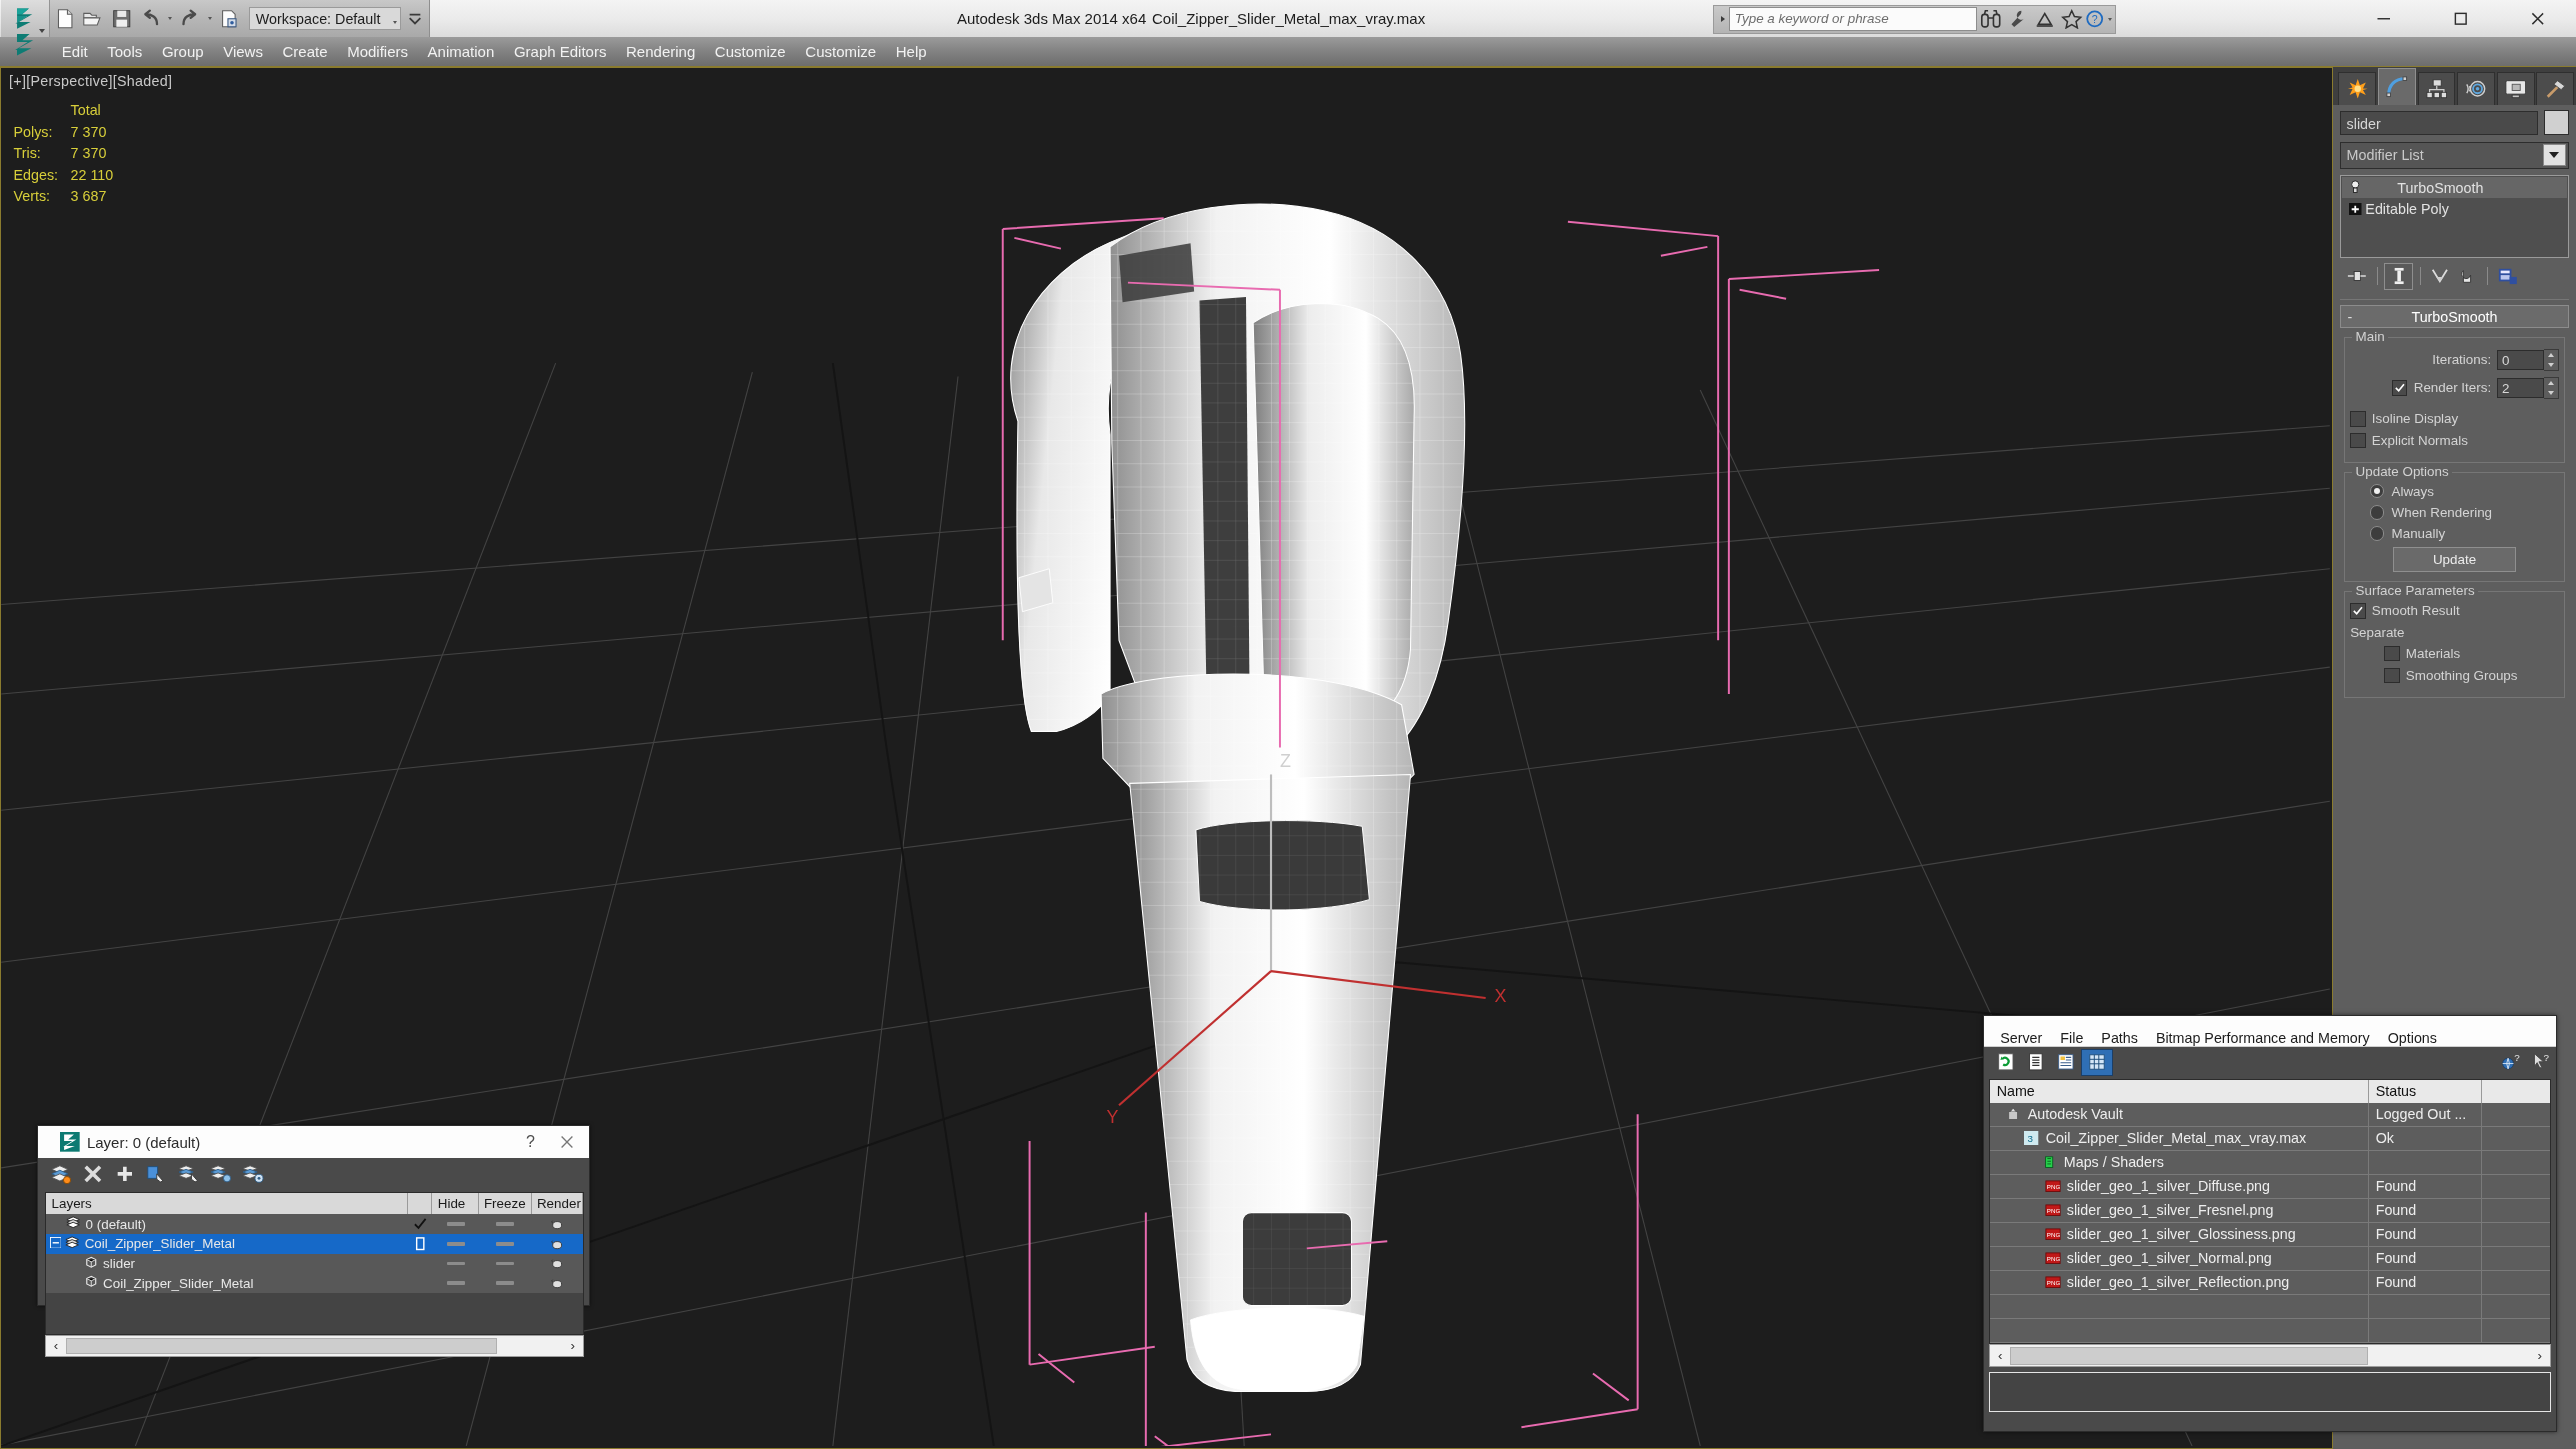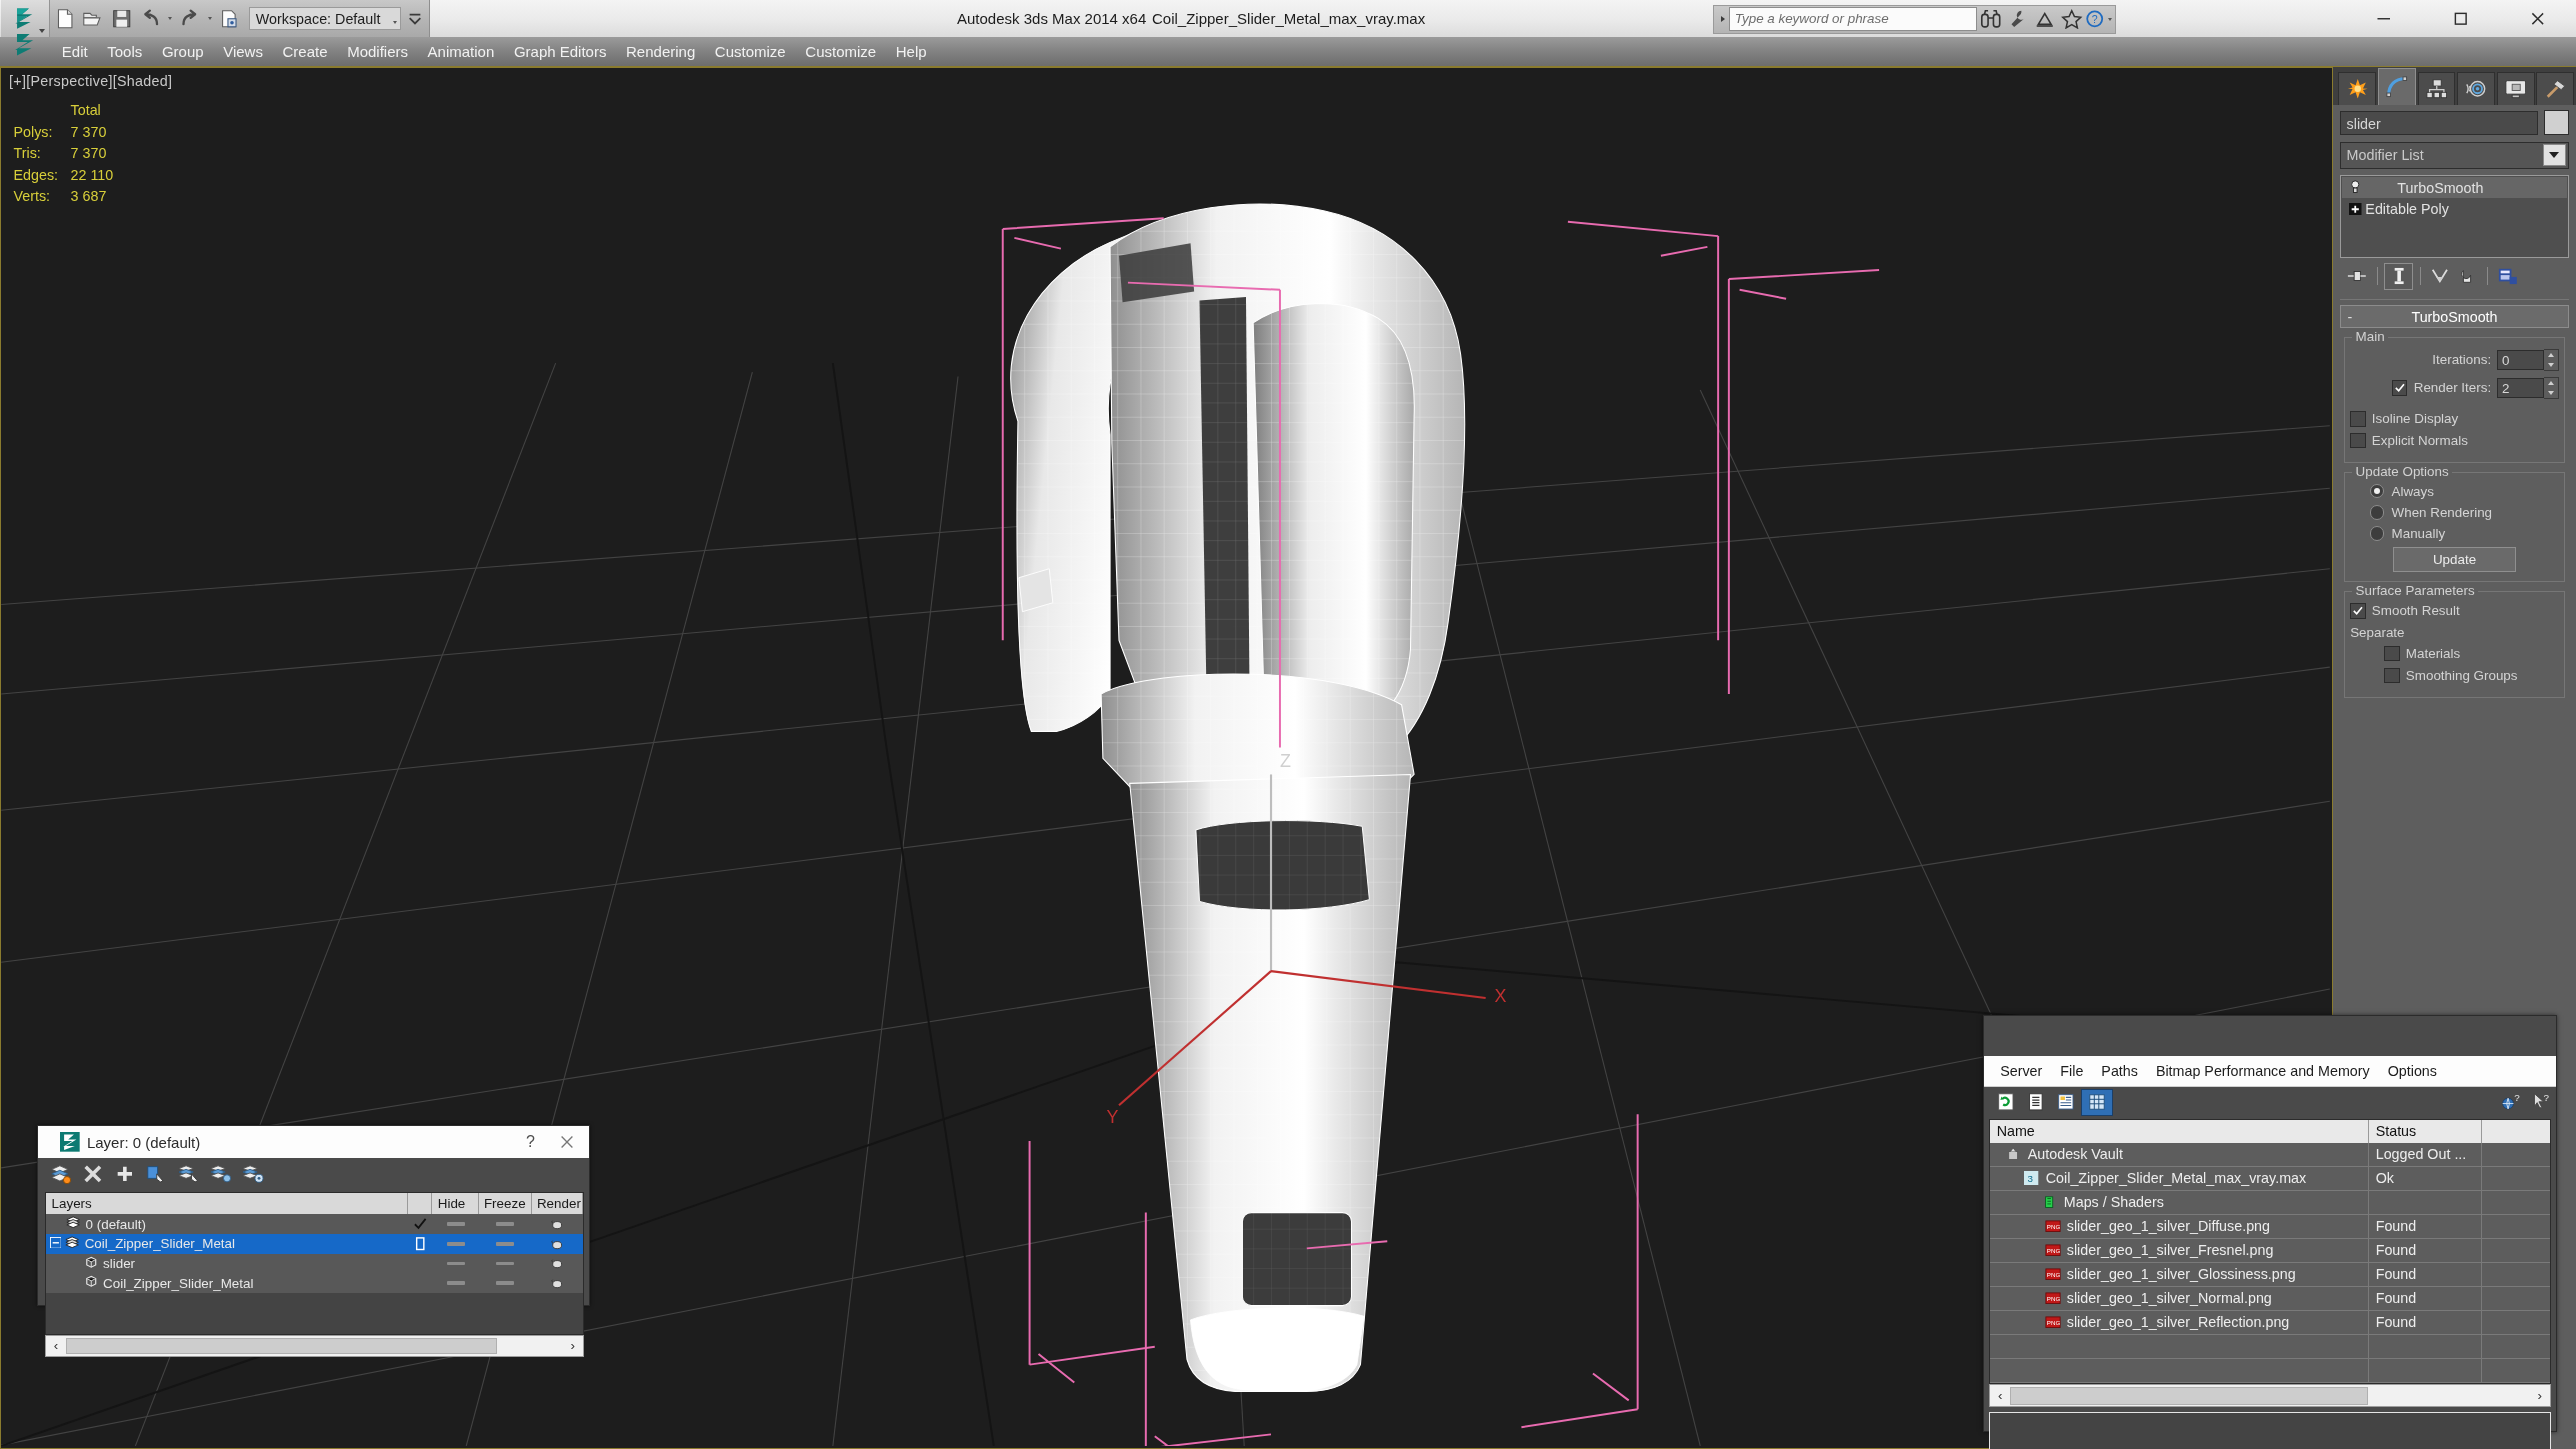--- a/index.html
+++ b/index.html
@@ -129,21 +129,21 @@
   .ld-sb{height:19.7px;margin:0 5.4px 0 7.2px;background:#f1f1f1;border:0.9px solid #9d9d9d;display:flex;align-items:center;}
   .ld-sb .arr{width:19.7px;text-align:center;font-size:13.4px;color:#333;}
   .ld-sb .thumb{height:14.3px;background:#cdcdcd;border:0.9px solid #b0b0b0;flex:0 0 429px;}
   .dash{width:18px;height:3.6px;background:#8c8c8c;border-radius:0.9px;}
 
   
   .atdlg{position:absolute;left:1983px;top:1015px;width:572px;height:415px;
      background:#4a4a4a;border:0.9px solid #2b2b2b;box-shadow:0 0 4.5px rgba(0,0,0,.55);}
   .at-title{height:32px;background:#fdfdfd;display:flex;align-items:center;padding-left:9px;position:relative;}
   .at-wb{position:absolute;top:0;height:32px;width:41px;display:flex;align-items:center;justify-content:center;}
-  .at-menu{height:30px;background:#fdfdfd;display:flex;align-items:center;padding-left:7.2px;border-bottom:0.9px solid #cfcfcf;margin-top:40px;}
+  .at-menu{height:30px;background:#fdfdfd;display:flex;align-items:flex-end;padding-left:7.2px;border-bottom:0.9px solid #cfcfcf;}
   .at-mi{font-size:14.3px;color:#1c1c1c;padding:0 9px;white-space:nowrap;}
   .at-tools{height:30px;background:#4a4a4a;display:flex;align-items:center;padding-left:7.2px;position:relative;}
   .at-tb{width:30px;height:25px;display:flex;align-items:center;justify-content:center;}
   .at-tb.on{background:#2f6fb5;border:0.9px solid #1b3f68;}
   .at-grid{margin:1.8px 5.4px 0 5.4px;border:0.9px solid #2b2b2b;}
   .at-head{display:flex;height:23px;background:#e9e9e9;font-size:14.3px;color:#111;}
   .at-head div{display:flex;align-items:center;padding-left:6.3px;border-right:0.9px solid #9a9a9a;box-sizing:border-box;}
   .an{width:379px;} .as{width:113px;}
   .at-row{display:flex;height:23px;font-size:14.3px;color:#eee;background:#5d5d5d;border-bottom:0.9px solid #7a7a7a;}
   .at-row div{display:flex;align-items:center;padding-left:6.3px;border-right:0.9px solid #7a7a7a;box-sizing:border-box;}

